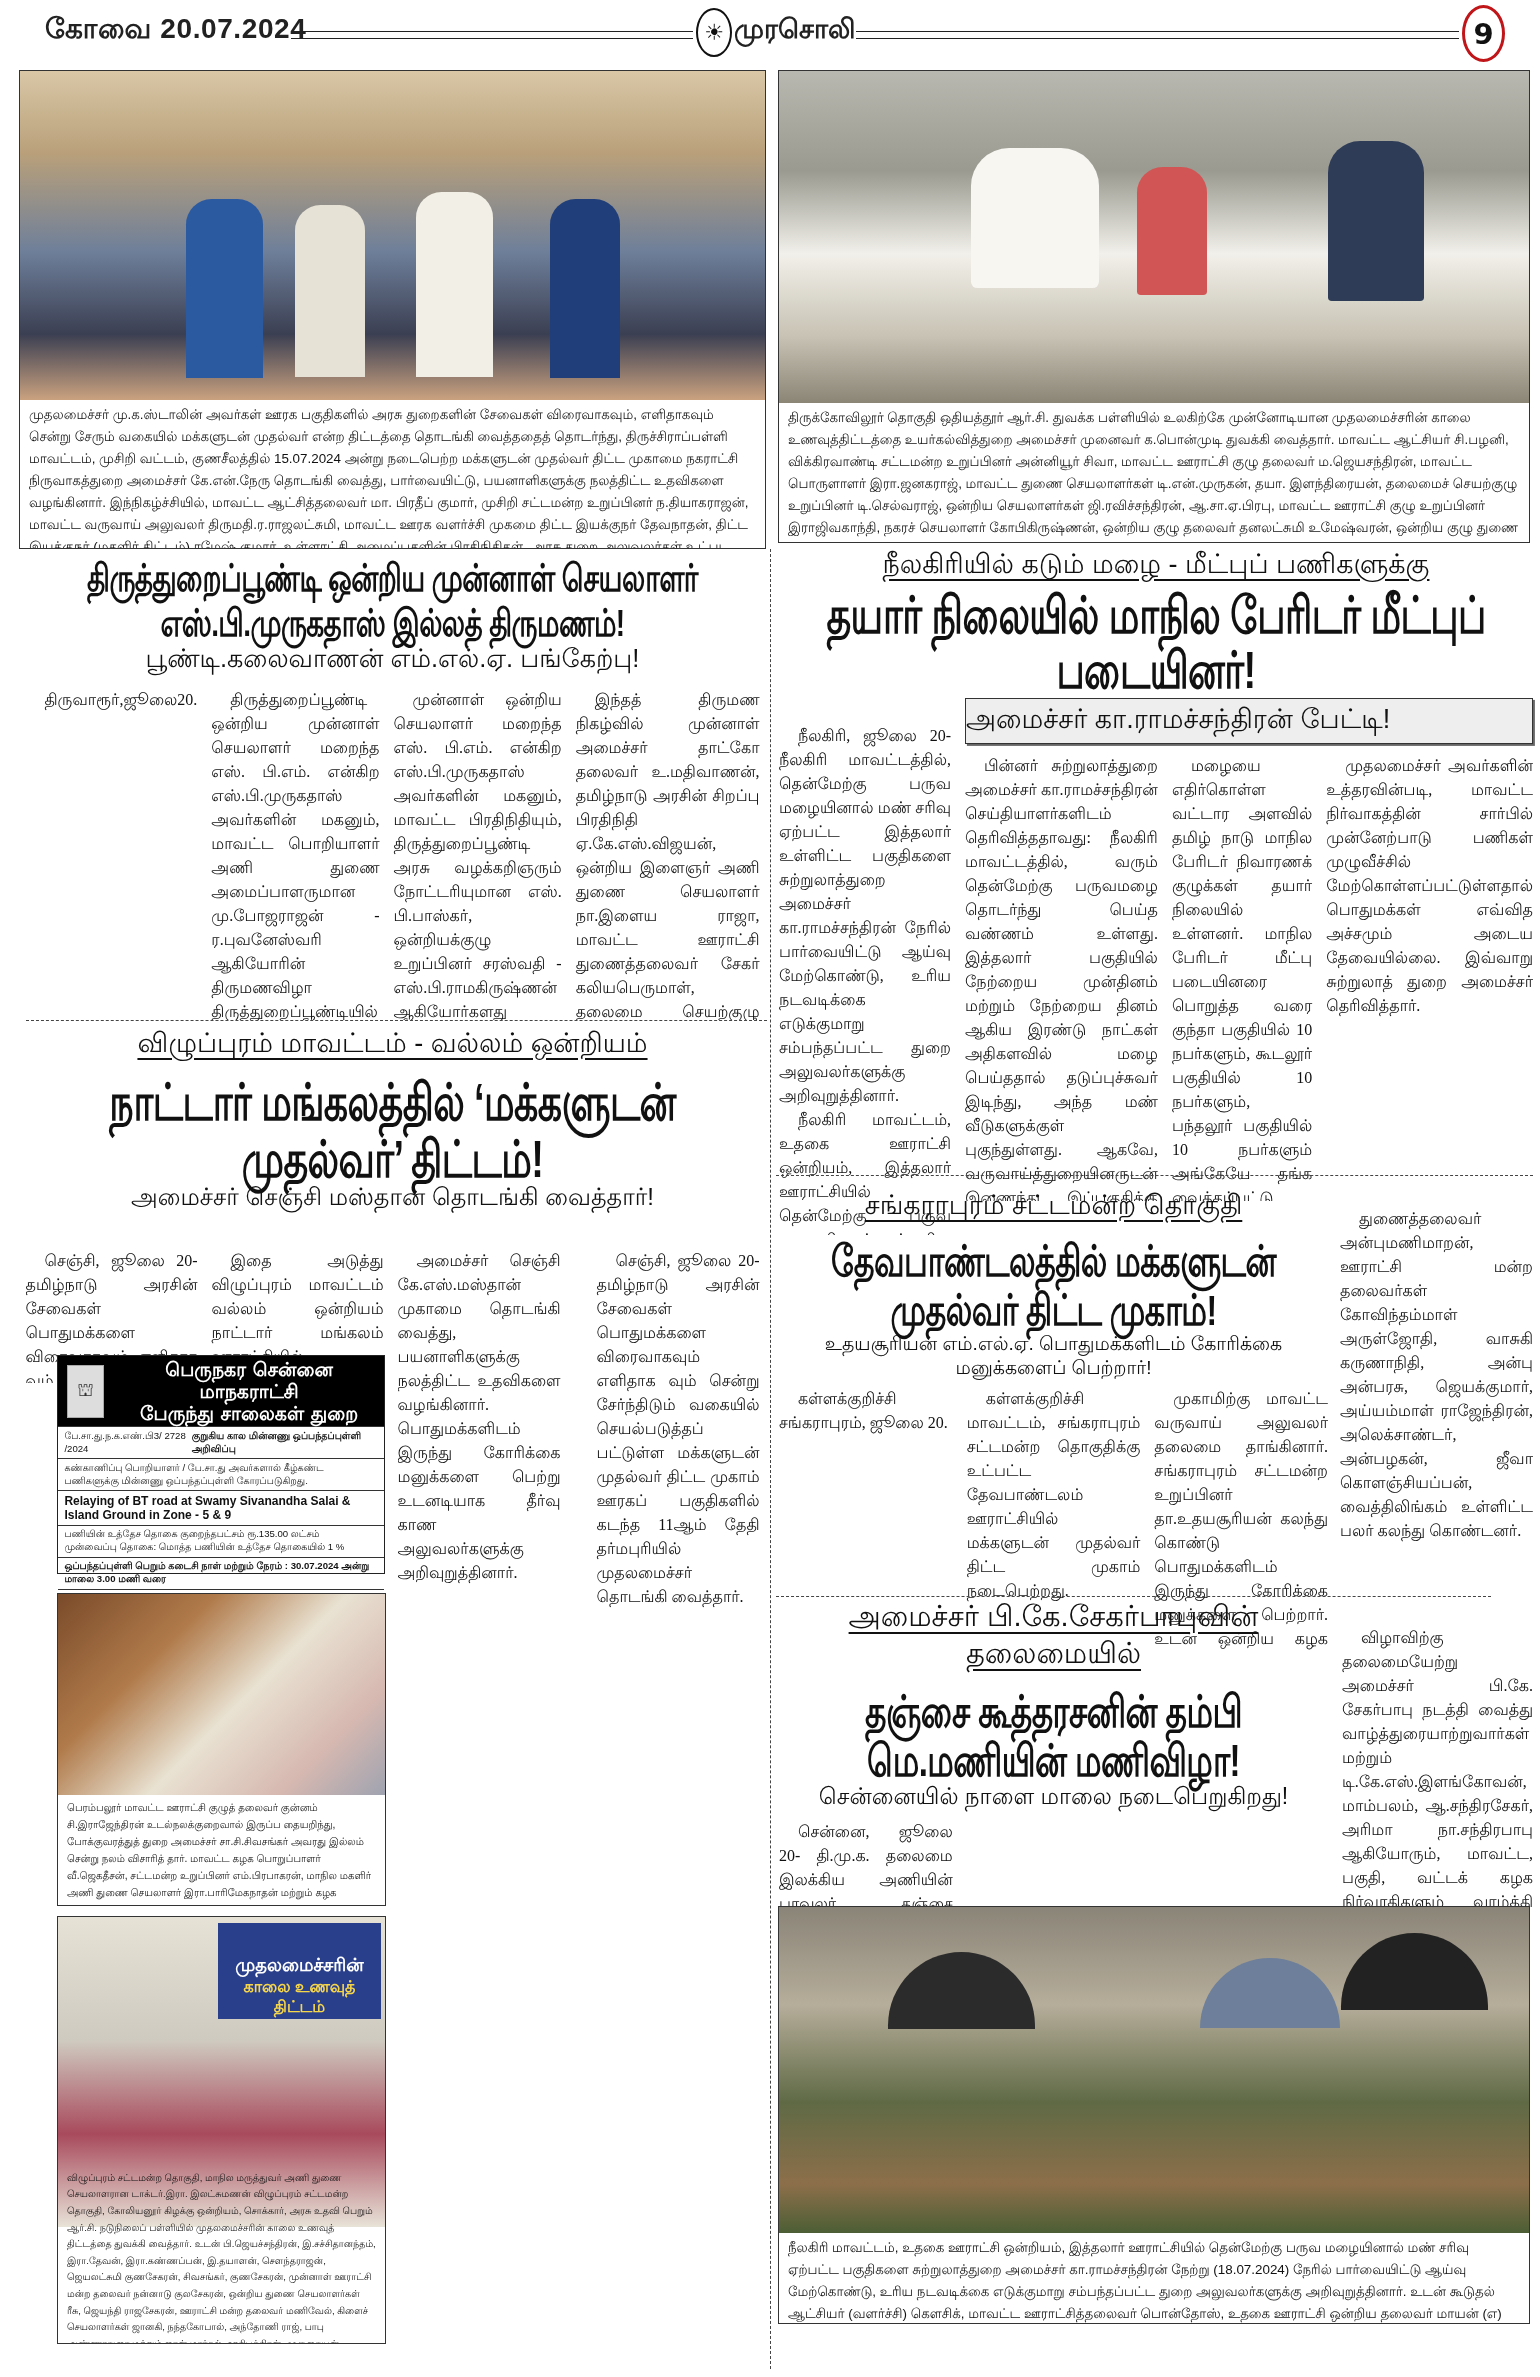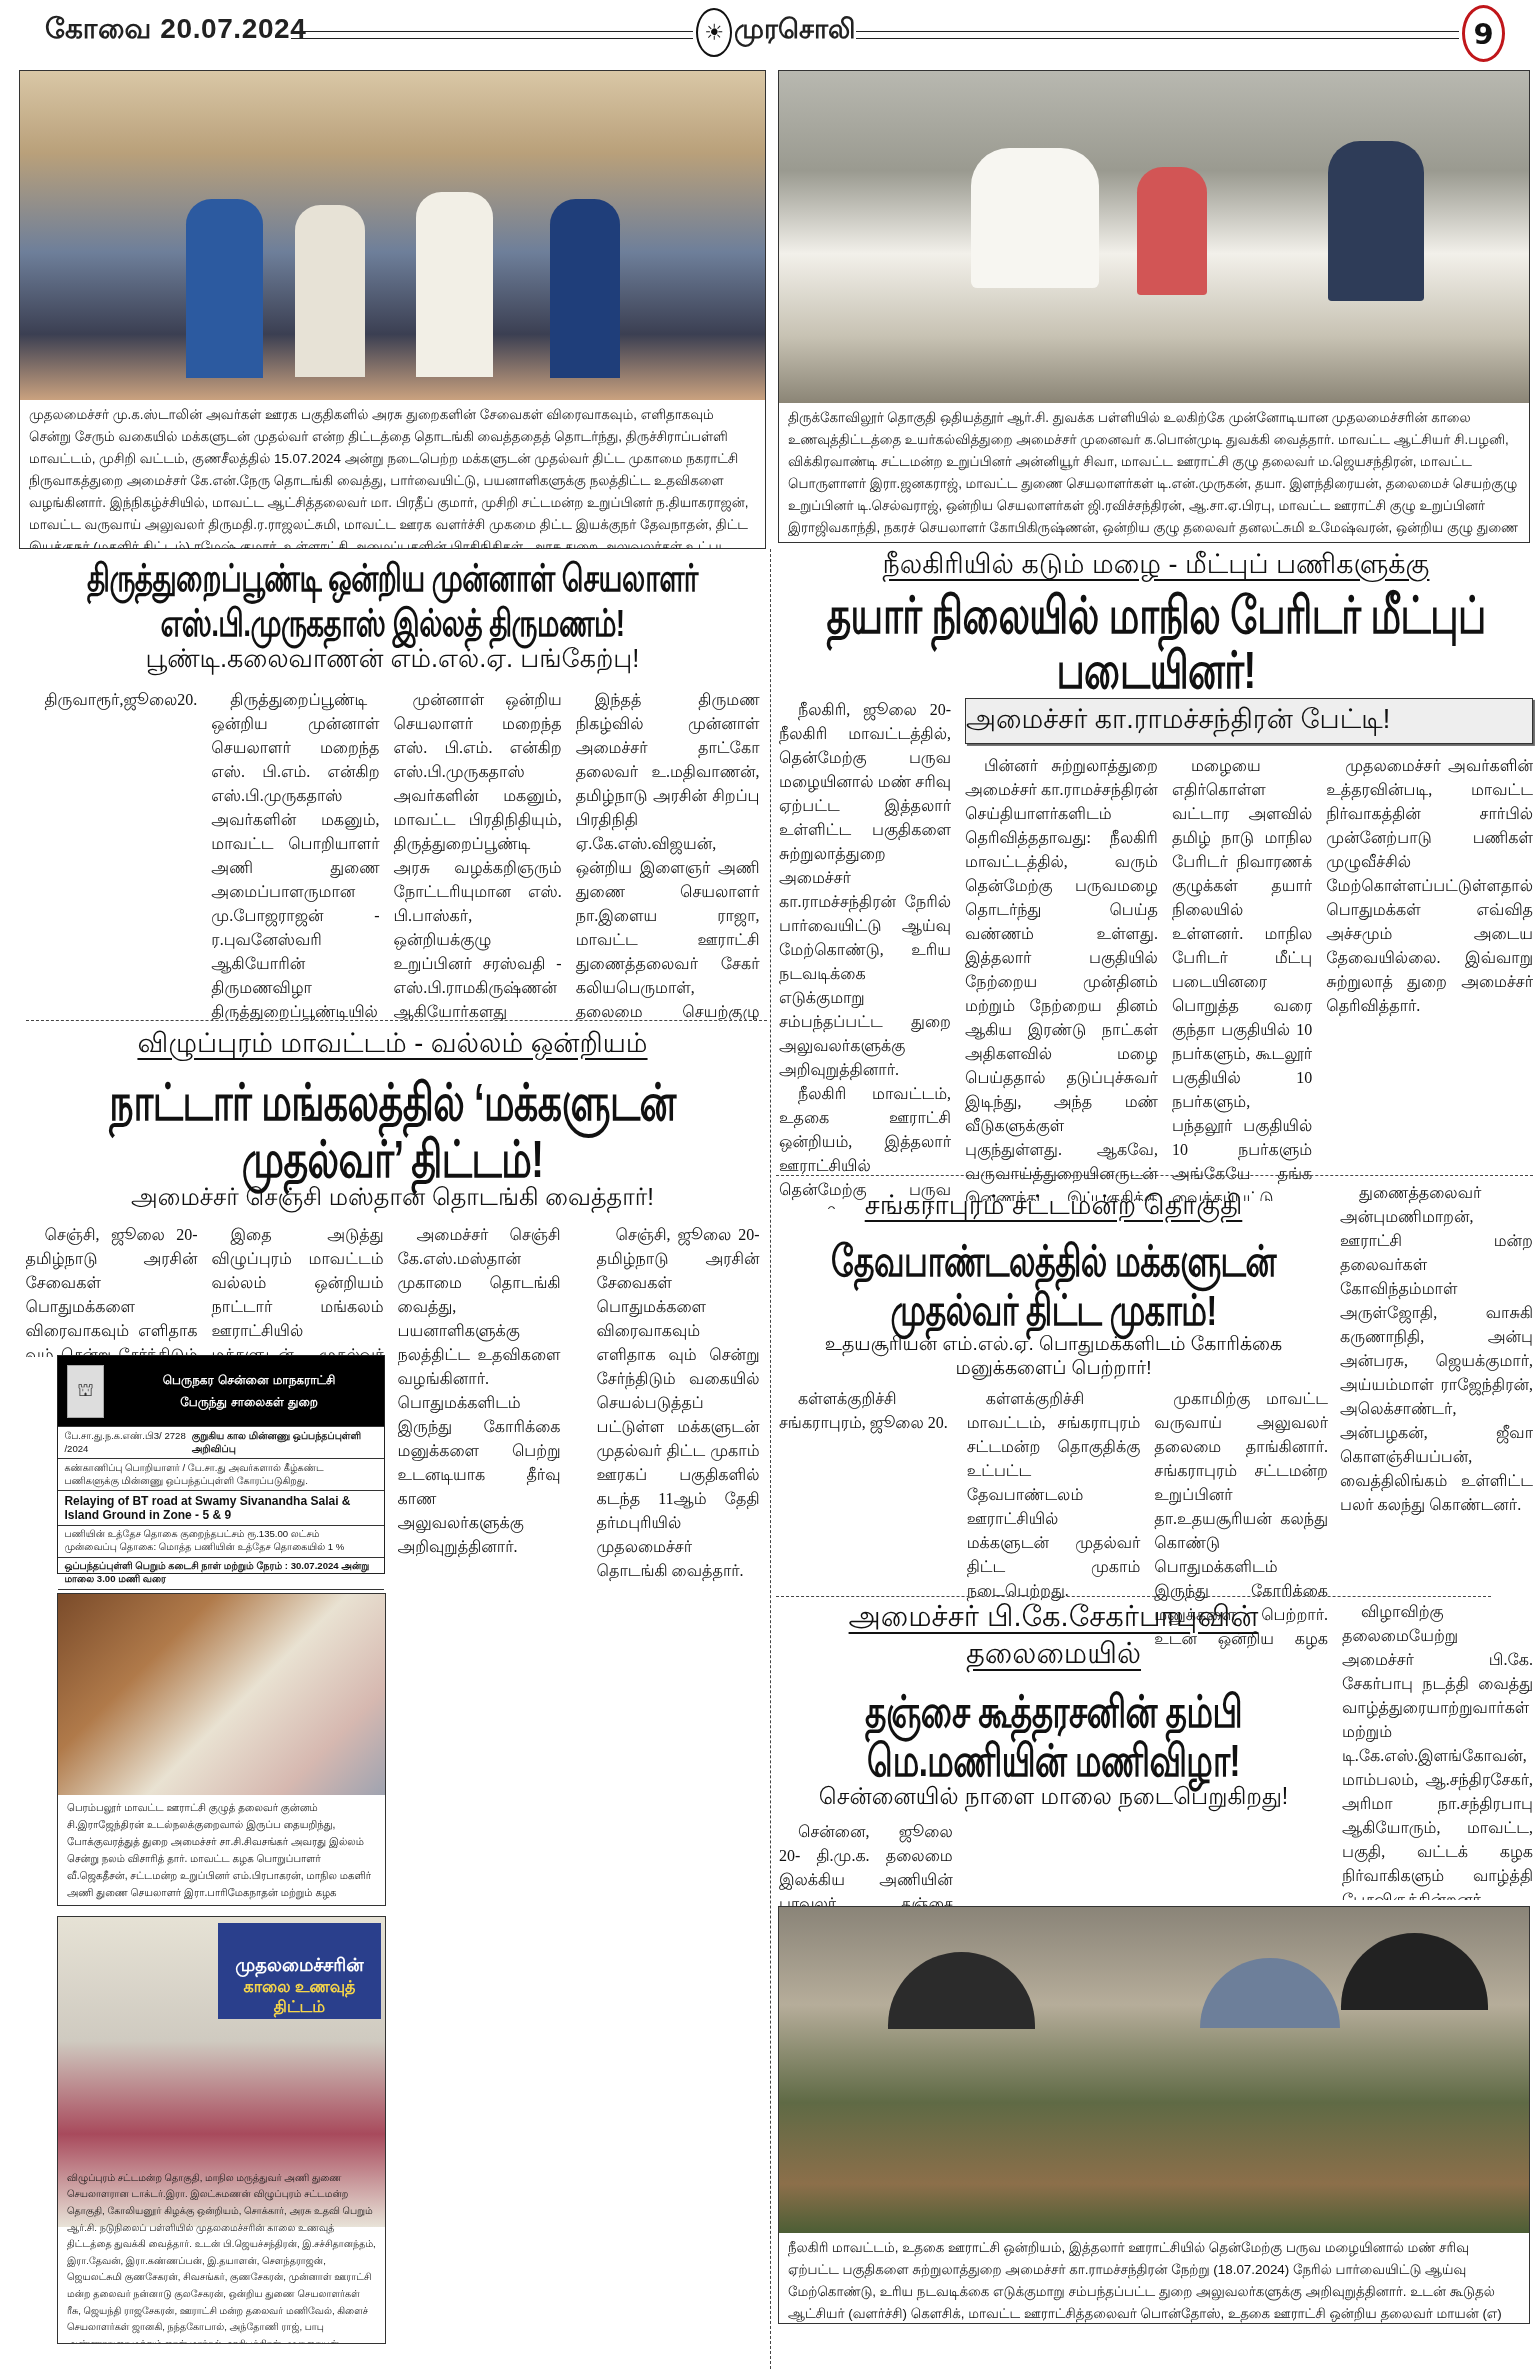--- a/index.html
+++ b/index.html
@@ -14,21 +14,21 @@
   .mh-page{left:1462px;top:5.1px;width:37px;height:51px;border:3.2px solid #c0161a;border-radius:50%;background:#fff;display:flex;align-items:center;justify-content:center;font-size:29px;font-weight:bold;color:#111;}
   
   .photo{overflow:hidden;border:1.9px solid #333;box-sizing:border-box;}
   .ph-img{position:absolute;left:0;top:0;right:0;}
   .caption{font-family:"Liberation Sans",sans-serif;font-size:13.4px;line-height:22px;padding:3.8px 9px;color:#111;}
   .colrule{border-left:1.9px dashed #444;}
   .hrdash{border-top:1.9px dashed #444;}
   .kicker{font-family:"Liberation Sans",sans-serif;font-size:28px;text-align:center;text-decoration:underline;text-underline-offset:6.4px;}
   .headline{font-family:"Liberation Sans",sans-serif;font-weight:900;text-align:center;letter-spacing:-0.6px;transform:scaleY(1.35);transform-origin:top center;}
   .subhead{font-family:"Liberation Sans",sans-serif;font-size:25.5px;text-align:center;}
-  .body-cols{display:grid;column-gap:14px;font-family:"Liberation Serif",serif;font-size:16px;line-height:24px;text-align:justify;}
+  .body-cols{display:grid;column-gap:14px;font-family:"Liberation Serif",serif;font-size:16px;line-height:24px;text-align:justify;margin-top:26px;}
   .body-cols p{margin:0;text-indent:19px;}
   .boxhead{border:1.9px solid #333;background:#eee;text-align:left;font-size:27px;font-family:"Liberation Sans",sans-serif;box-shadow:1.9px 1.9px 0 #666;}
   .ad{border:1.9px solid #222;background:#fff;}
   .ad-top{background:#000;color:#fff;display:flex;align-items:center;height:70px;}
   .ad-emblem{width:35px;height:51px;background:#ddd;border:1.3px solid #aaa;margin:0 10.2px 0 9px;display:flex;align-items:center;justify-content:center;font-size:18px;color:#333;}
   .ad-title{font-weight:bold;font-size:24px;line-height:29px;text-align:center;flex:1;}
   .ad-row{border-top:1.3px solid #333;font-size:9.6px;padding:2.6px 6.4px;font-family:"Liberation Sans",sans-serif;}
   .ad-bold{font-weight:bold;}
 </style>
 </head>
@@ -109,21 +109,21 @@
     <div class="body-cols" style="grid-template-columns:1fr 1fr;height:817px;overflow:hidden;gap:36px;">
       <p>அமைச்சர் செஞ்சி கே.எஸ்.மஸ்தான் முகாமை தொடங்கி வைத்து, பயனாளிகளுக்கு நலத்திட்ட உதவிகளை வழங்கினார். பொதுமக்களிடம் இருந்து கோரிக்கை மனுக்களை பெற்று உடனடியாக தீர்வு காண அலுவலர்களுக்கு அறிவுறுத்தினார்.</p>
       <p>செஞ்சி, ஜூலை 20- தமிழ்நாடு அரசின் சேவைகள் பொதுமக்களை விரைவாகவும் எளிதாக வும் சென்று சேர்ந்திடும் வகையில் செயல்படுத்தப் பட்டுள்ள மக்களுடன் முதல்வர் திட்ட முகாம் ஊரகப் பகுதிகளில் கடந்த 11ஆம் தேதி தர்மபுரியில் முதலமைச்சர் தொடங்கி வைத்தார்.</p>
     </div>
   </div>
 </div>
 
 <div class="abs ad" style="left:57px;top:1355px;width:326px;height:217px;">
   <div class="ad-top">
     <div class="ad-emblem">⛫</div>
-    <div class="ad-title" style="font-size:12px;line-height:22px;">
+    <div class="ad-title" style="font-size:19px;line-height:22px;">
       <div>பெருநகர சென்னை மாநகராட்சி</div>
       <div>பேருந்து சாலைகள் துறை</div>
     </div>
   </div>
   <div class="ad-row" style="display:flex;justify-content:space-between;">
     <span>பே.சா.து.ந.க.எண்.பி3/ 2728 /2024</span>
     <span class="ad-bold">குறுகிய கால மின்னணு ஒப்பந்தப்புள்ளி அறிவிப்பு</span>
   </div>
   <div class="ad-row">கண்காணிப்பு பொறியாளர் / பே.சா.து அவர்களால் கீழ்கண்ட பணிகளுக்கு மின்னணு ஒப்பந்தப்புள்ளி கோரப்படுகிறது.</div>
   <div class="ad-row ad-bold" style="font-size:12px;">Relaying of BT road at Swamy Sivanandha Salai &amp; Island Ground in Zone - 5 &amp; 9</div>

